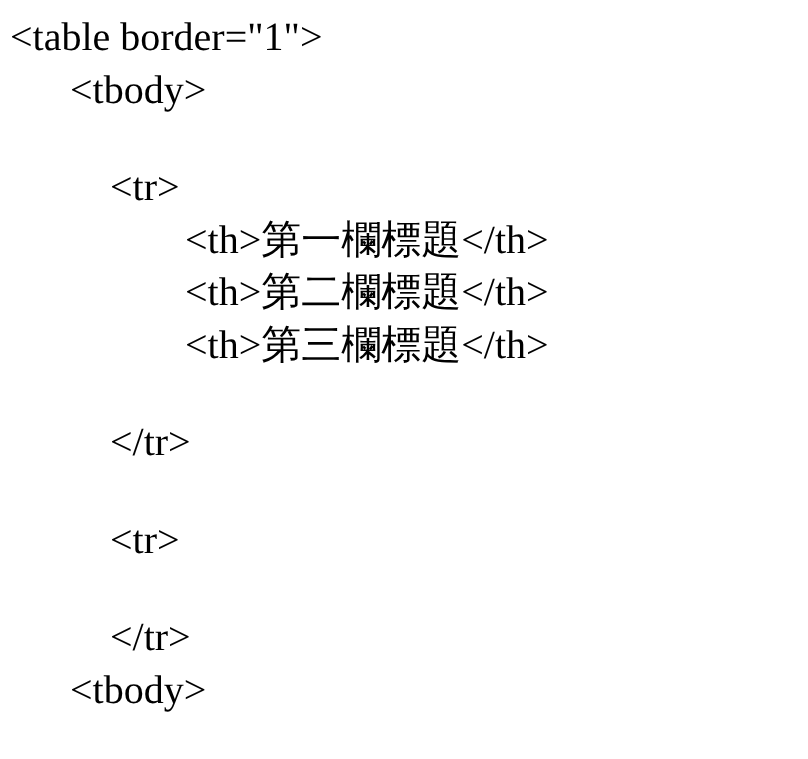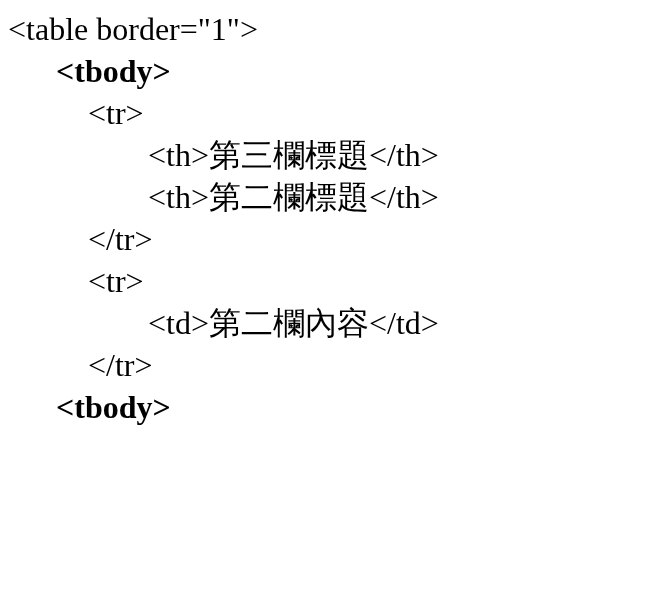--- a/index.html
+++ b/index.html
@@ -20,31 +20,31 @@
       font-family: "Liberation Serif", "DejaVu Serif", serif;
       font-size: 32px;
       line-height: 42px;
       color: #000000;
       white-space: nowrap;
     }
     .code-line {
       height: 42px;
     }
     .indent-0 { padding-left: 0; }
-    .indent-1 { padding-left: 48px; font-weight: bold; }
-    .indent-2 { padding-left: 80px; }
+    .indent-1 { padding-left: 48px; }
+    .indent-2 { padding-left: 80px; margin-top: 36px; }
     .indent-3 { padding-left: 140px; }
   </style>
 </head>
 <body>
 
 <div class="code-snippet">
   <div class="code-line indent-0">&lt;table border="1"&gt;</div>
   <div class="code-line indent-1">&lt;tbody&gt;</div>
   <div class="code-line indent-2">&lt;tr&gt;</div>
+  <div class="code-line indent-3">&lt;th&gt;第一欄標題&lt;/th&gt;</div>
+  <div class="code-line indent-3">&lt;th&gt;第二欄標題&lt;/th&gt;</div>
   <div class="code-line indent-3">&lt;th&gt;第三欄標題&lt;/th&gt;</div>
-  <div class="code-line indent-3">&lt;th&gt;第二欄標題&lt;/th&gt;</div>
   <div class="code-line indent-2">&lt;/tr&gt;</div>
   <div class="code-line indent-2">&lt;tr&gt;</div>
-  <div class="code-line indent-3">&lt;td&gt;第二欄內容&lt;/td&gt;</div>
   <div class="code-line indent-2">&lt;/tr&gt;</div>
   <div class="code-line indent-1">&lt;tbody&gt;</div>
 </div>
 
 </body></html>

